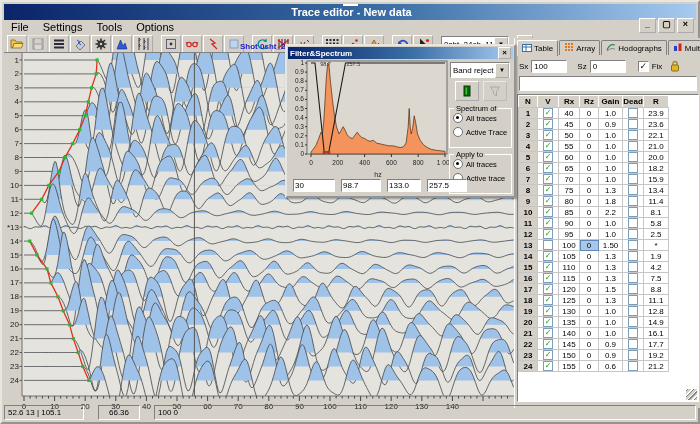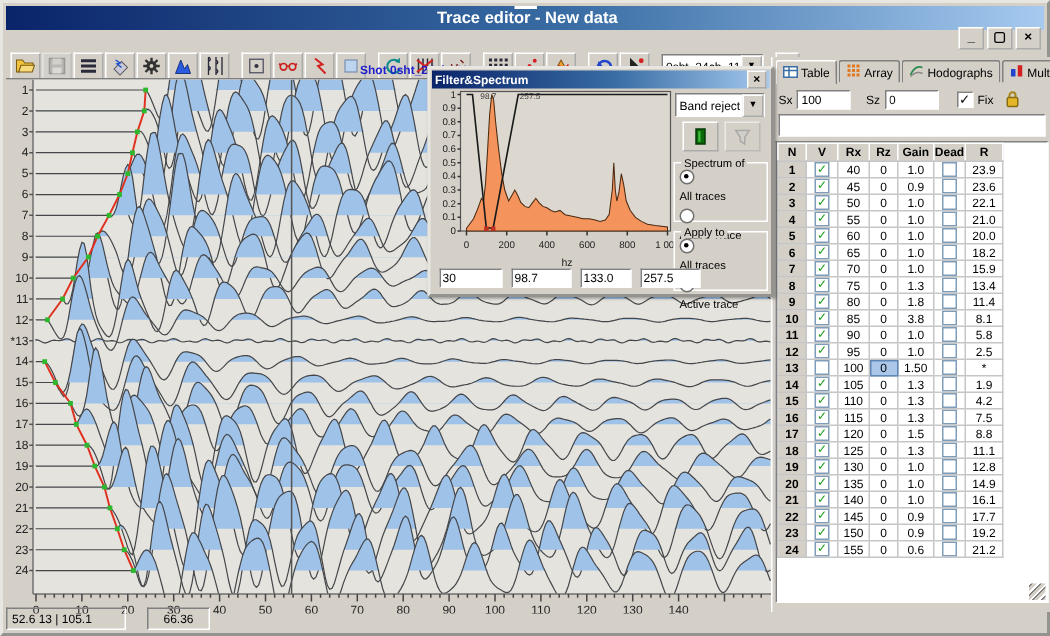--- a/index.html
+++ b/index.html
@@ -38,21 +38,21 @@
     background:linear-gradient(90deg,#0a246a,#3a6ea5 55%,#a6caf0);color:#fff;
     font-size:8px;font-weight:bold;display:flex;align-items:center;padding:0 2px;}
   .dlg-close{margin-left:auto;width:11px;height:10px;background:#d4d0c8;border:1px outset #fff;color:#000;
     font-size:8px;line-height:9px;text-align:center;font-weight:bold;}
   .dlg-combo{position:absolute;left:163px;top:16px;width:58px;height:14px;}
   .dlg-combo .cval{width:40px;}
   .dlg-btn{position:absolute;width:22px;height:18px;top:35px;border:1px outset #fff;background:#d4d0c8;
     display:flex;align-items:center;justify-content:center;}
   .groupbox{position:absolute;left:162px;width:61px;border:1px groove #fff;font-size:7.5px;}
   .groupbox .glabel{position:absolute;top:-5px;left:4px;background:#d4d0c8;padding:0 2px;}
-  .radio-row{display:flex;align-items:flex-start;gap:3px;margin:4px 2px 0 3px;flex-direction:column;}
+  .radio-row{display:flex;align-items:center;gap:3px;margin:4px 2px 0 3px;}
   .radio{width:8px;height:8px;border-radius:50%;border:1px solid #707070;background:#fff;flex:none;position:relative;}
   .radio.on::after{content:'';position:absolute;left:2px;top:2px;width:3px;height:3px;border-radius:50%;background:#000;}
   .band-inputs{position:absolute;left:0;top:133px;width:165px;display:flex;}
   .band-inputs input{height:11px;font-size:8px;border:1px solid;border-color:#808080 #fff #fff #808080;
     padding:0 1px;font-family:"Liberation Sans",sans-serif;background:#fff;}
   
   .right-panel{position:absolute;left:512px;top:36px;width:186px;height:370px;background:#d4d0c8;border-left:1px solid #fff;}
   .tabs{position:absolute;left:2px;top:2px;height:15px;display:flex;font-size:8px;}
   .tab{display:flex;align-items:center;gap:2px;padding:0 4px;border:1px solid #808080;border-bottom:none;
     border-radius:2px 2px 0 0;background:#d4d0c8;margin-right:1px;height:14px;}
@@ -90,20 +90,26 @@
   <div class="titlebar">
     <span class="appicon"></span>
     <span class="ttl">Trace editor - New data</span>
     <span class="winbtns">
       <span class="wbtn">_</span>
       <span class="wbtn">▢</span>
       <span class="wbtn">×</span>
     </span>
   </div>
 
+  <div class="menubar">
+    <span class="menu-item">File</span>
+    <span class="menu-item">Settings</span>
+    <span class="menu-item">Tools</span>
+    <span class="menu-item">Options</span>
+  </div>
 
   <div class="toolbar" id="toolbar">
 
   <div class="tgroup">
         <div class="tbtn">
           <svg width="14" height="14" viewBox="0 0 14 14">
             <path d="M1 11 V3 h4 l1.5 2 H12 v2 H4 L2.5 11 Z" fill="#f2c23e" stroke="#7a5c10" stroke-width="0.7"></path>
             <path d="M2.5 11 L4 6.5 h9 L11.5 11 Z" fill="#f8da7a" stroke="#7a5c10" stroke-width="0.7"></path>
           </svg>
         </div>
@@ -788,21 +794,21 @@
               </td>
               <td>11.4</td>
             </tr>
             <tr>
               <td class="ncell">10</td>
               <td>
                 <div class="gridcb">✓</div>
               </td>
               <td>85</td>
               <td class="">0</td>
-              <td>3.8</td>
+              <td>2.2</td>
               <td>
                 <div class="gridcb" style="color:#888"></div>
               </td>
               <td>8.1</td>
             </tr>
             <tr>
               <td class="ncell">11</td>
               <td>
                 <div class="gridcb">✓</div>
               </td>
@@ -985,14 +991,15 @@
             </tr>
           </tbody>
         </table>
       <div class="grip"></div>
     </div>
   </div>
 
   <div class="statusbar">
     <div class="scell" style="width:72px;">52.6 13 | 105.1</div>
     <div class="scell" style="width:34px;justify-content:center;">66.36</div>
+    <div class="scell" style="flex:1;">100 0</div>
   </div>
 </div>
 
 </body></html>

